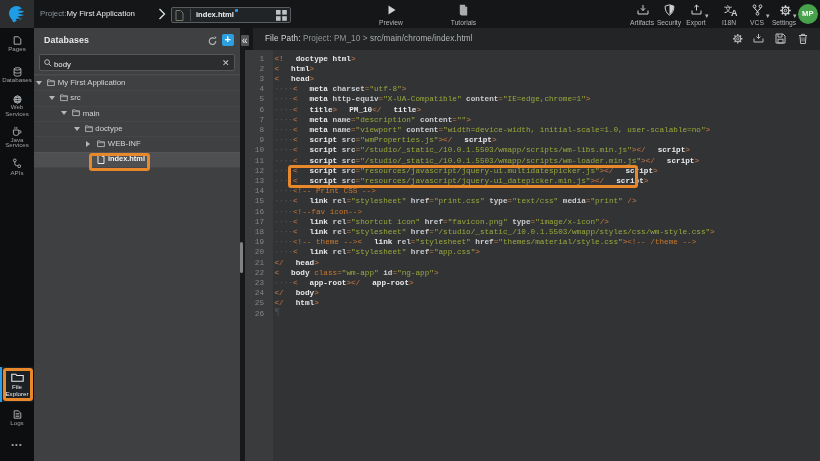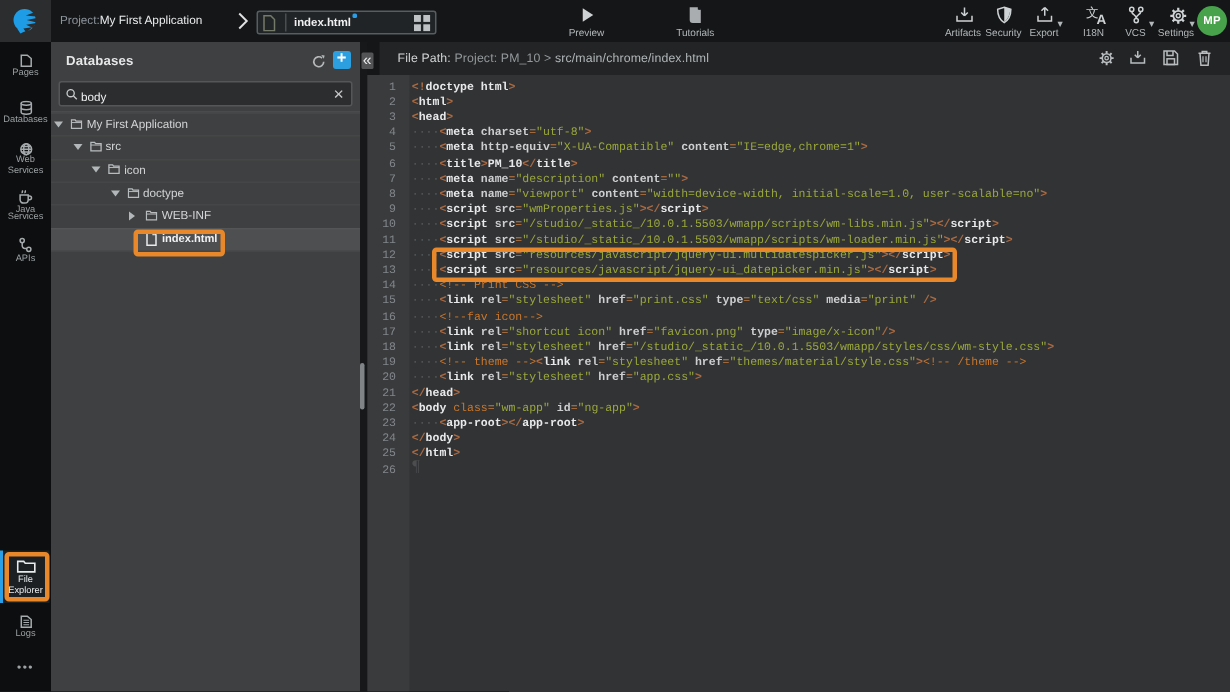--- a/index.html
+++ b/index.html
@@ -54,21 +54,21 @@
 .fpicon{top:5px;}
 
 #editor{left:245px;top:49.5px;width:575px;height:411.5px;background:#323335;}
 #gutter{left:0px;top:0px;width:28px;height:411.5px;background:#3a3b3d;}
 #nums{left:0px;top:4.1px;width:19px;font-family:"Liberation Mono",monospace;font-size:7.68px;line-height:10.2px;
  color:#82868a;text-align:right;}
 #code{left:29.5px;top:4.1px;font-family:"Liberation Mono",monospace;font-size:7.68px;line-height:10.2px;
  color:#d6d8d9;white-space:pre;}
 #code i{font-style:normal;}
 #code .b{color:#a96a42;font-weight:bold;}
-#code .t{color:#e8e9ea;font-weight:bold;}
+#code .t{color:#e8e9ea;font-weight:bold;margin-left:12px;}
 #code .a{color:#ccced0;font-weight:bold;}
 #code .q{color:#9aa83c;}
 #code .c{color:#c9782e;font-family:Liberation Mono, monospace;}
 #code .e{color:#c07a40;}
 #code .d{color:#55595c;}
 #cursor{left:274.8px;top:304.5px;width:10px;height:14px;color:#4b4d4f;font-size:11px;font-family:"Liberation Serif",serif;}
 
 .obox{border:3px solid #e8882a;border-radius:3px;background:transparent;}
 
 svg{display:block;}
@@ -266,21 +266,21 @@
         </svg>
       </div>
     <div class="tlabel" style="left:36.3px;top:65.2px;">src</div>
     <div class="tcaret down" style="left:27.0px;top:83.30000000000001px;"></div>
     <div class="abs" style="left:38.0px;top:81.4px;">
         <svg width="8" height="7.5" viewBox="0 0 8 7.5">
           <path d="M.6 .9h2.5l.6.9h3.7v4.8H.6z" fill="none" stroke="#b9bcbe" stroke-width="0.85"></path>
           <path d="M.6 2.7h7" stroke="#b9bcbe" stroke-width="0.65"></path>
         </svg>
       </div>
-    <div class="tlabel" style="left:48.8px;top:80.50000000000001px;">icon</div>
+    <div class="tlabel" style="left:48.8px;top:80.50000000000001px;">main</div>
     <div class="tcaret down" style="left:39.5px;top:98.60000000000001px;"></div>
     <div class="abs" style="left:50.5px;top:96.7px;">
         <svg width="8" height="7.5" viewBox="0 0 8 7.5">
           <path d="M.6 .9h2.5l.6.9h3.7v4.8H.6z" fill="none" stroke="#b9bcbe" stroke-width="0.85"></path>
           <path d="M.6 2.7h7" stroke="#b9bcbe" stroke-width="0.65"></path>
         </svg>
       </div>
     <div class="tlabel" style="left:61.3px;top:95.80000000000001px;">doctype</div>
     <div class="tcaret right" style="left:52.0px;top:112.7px;"></div>
     <div class="abs" style="left:63.0px;top:112.0px;">

